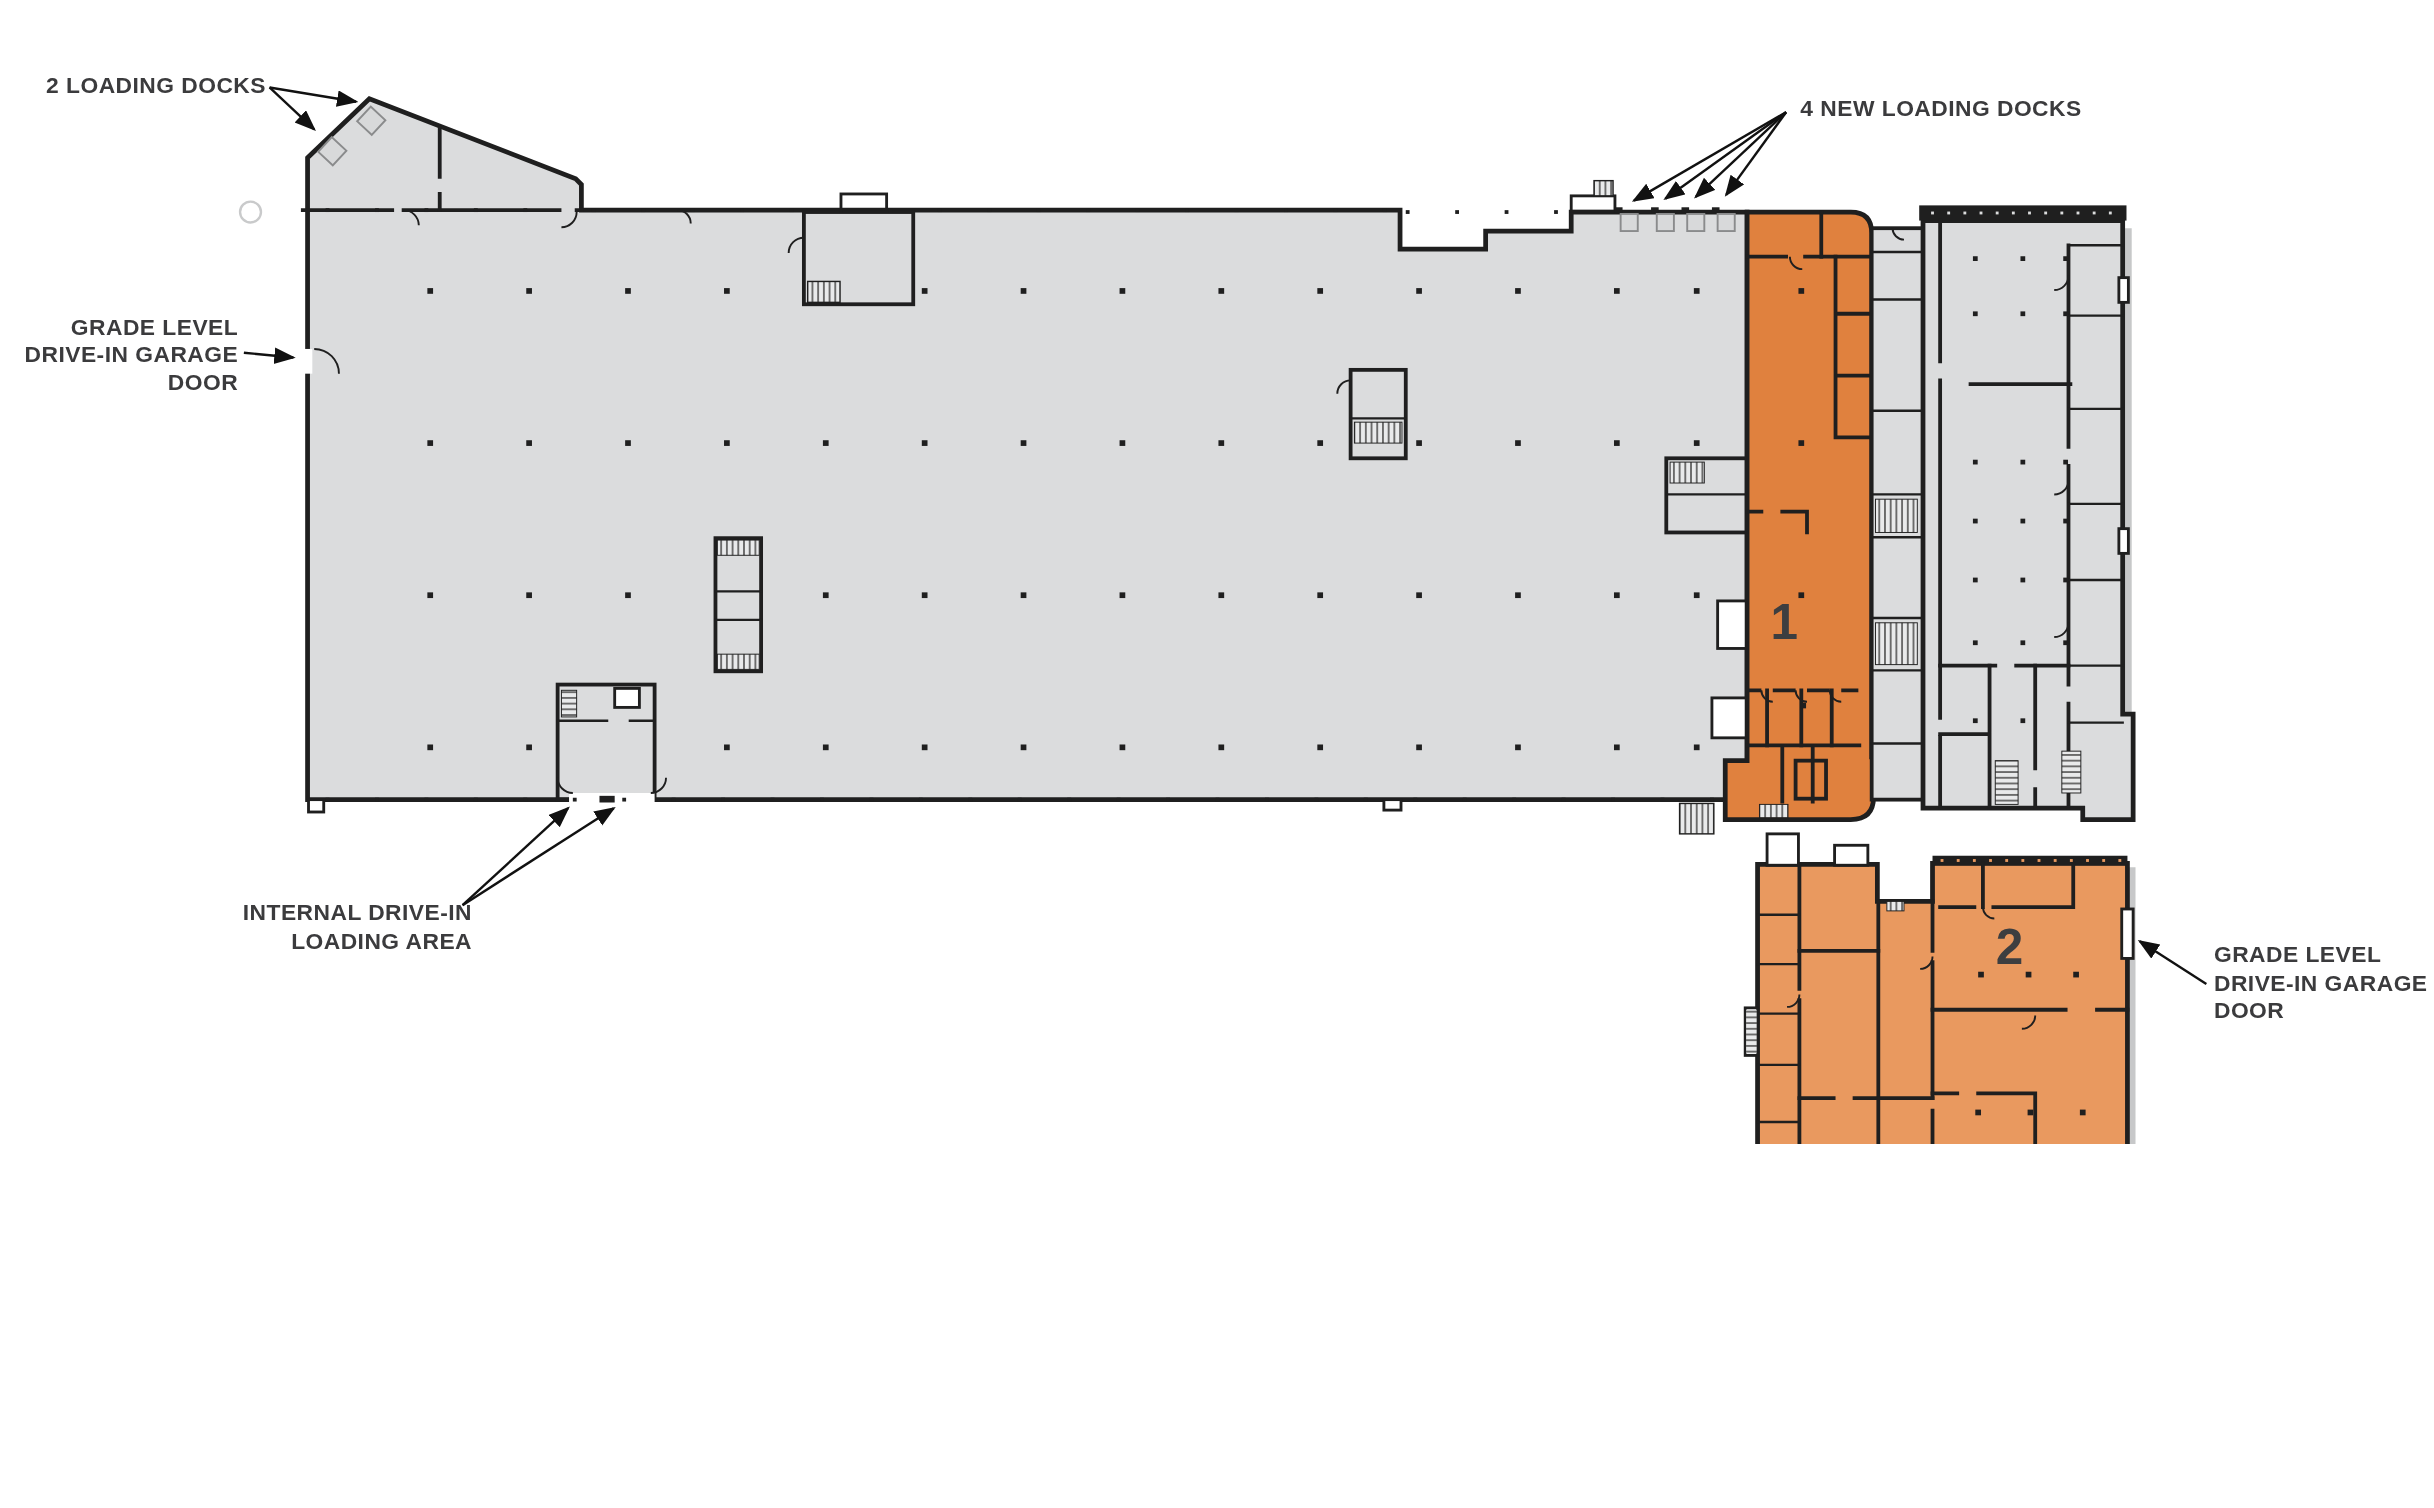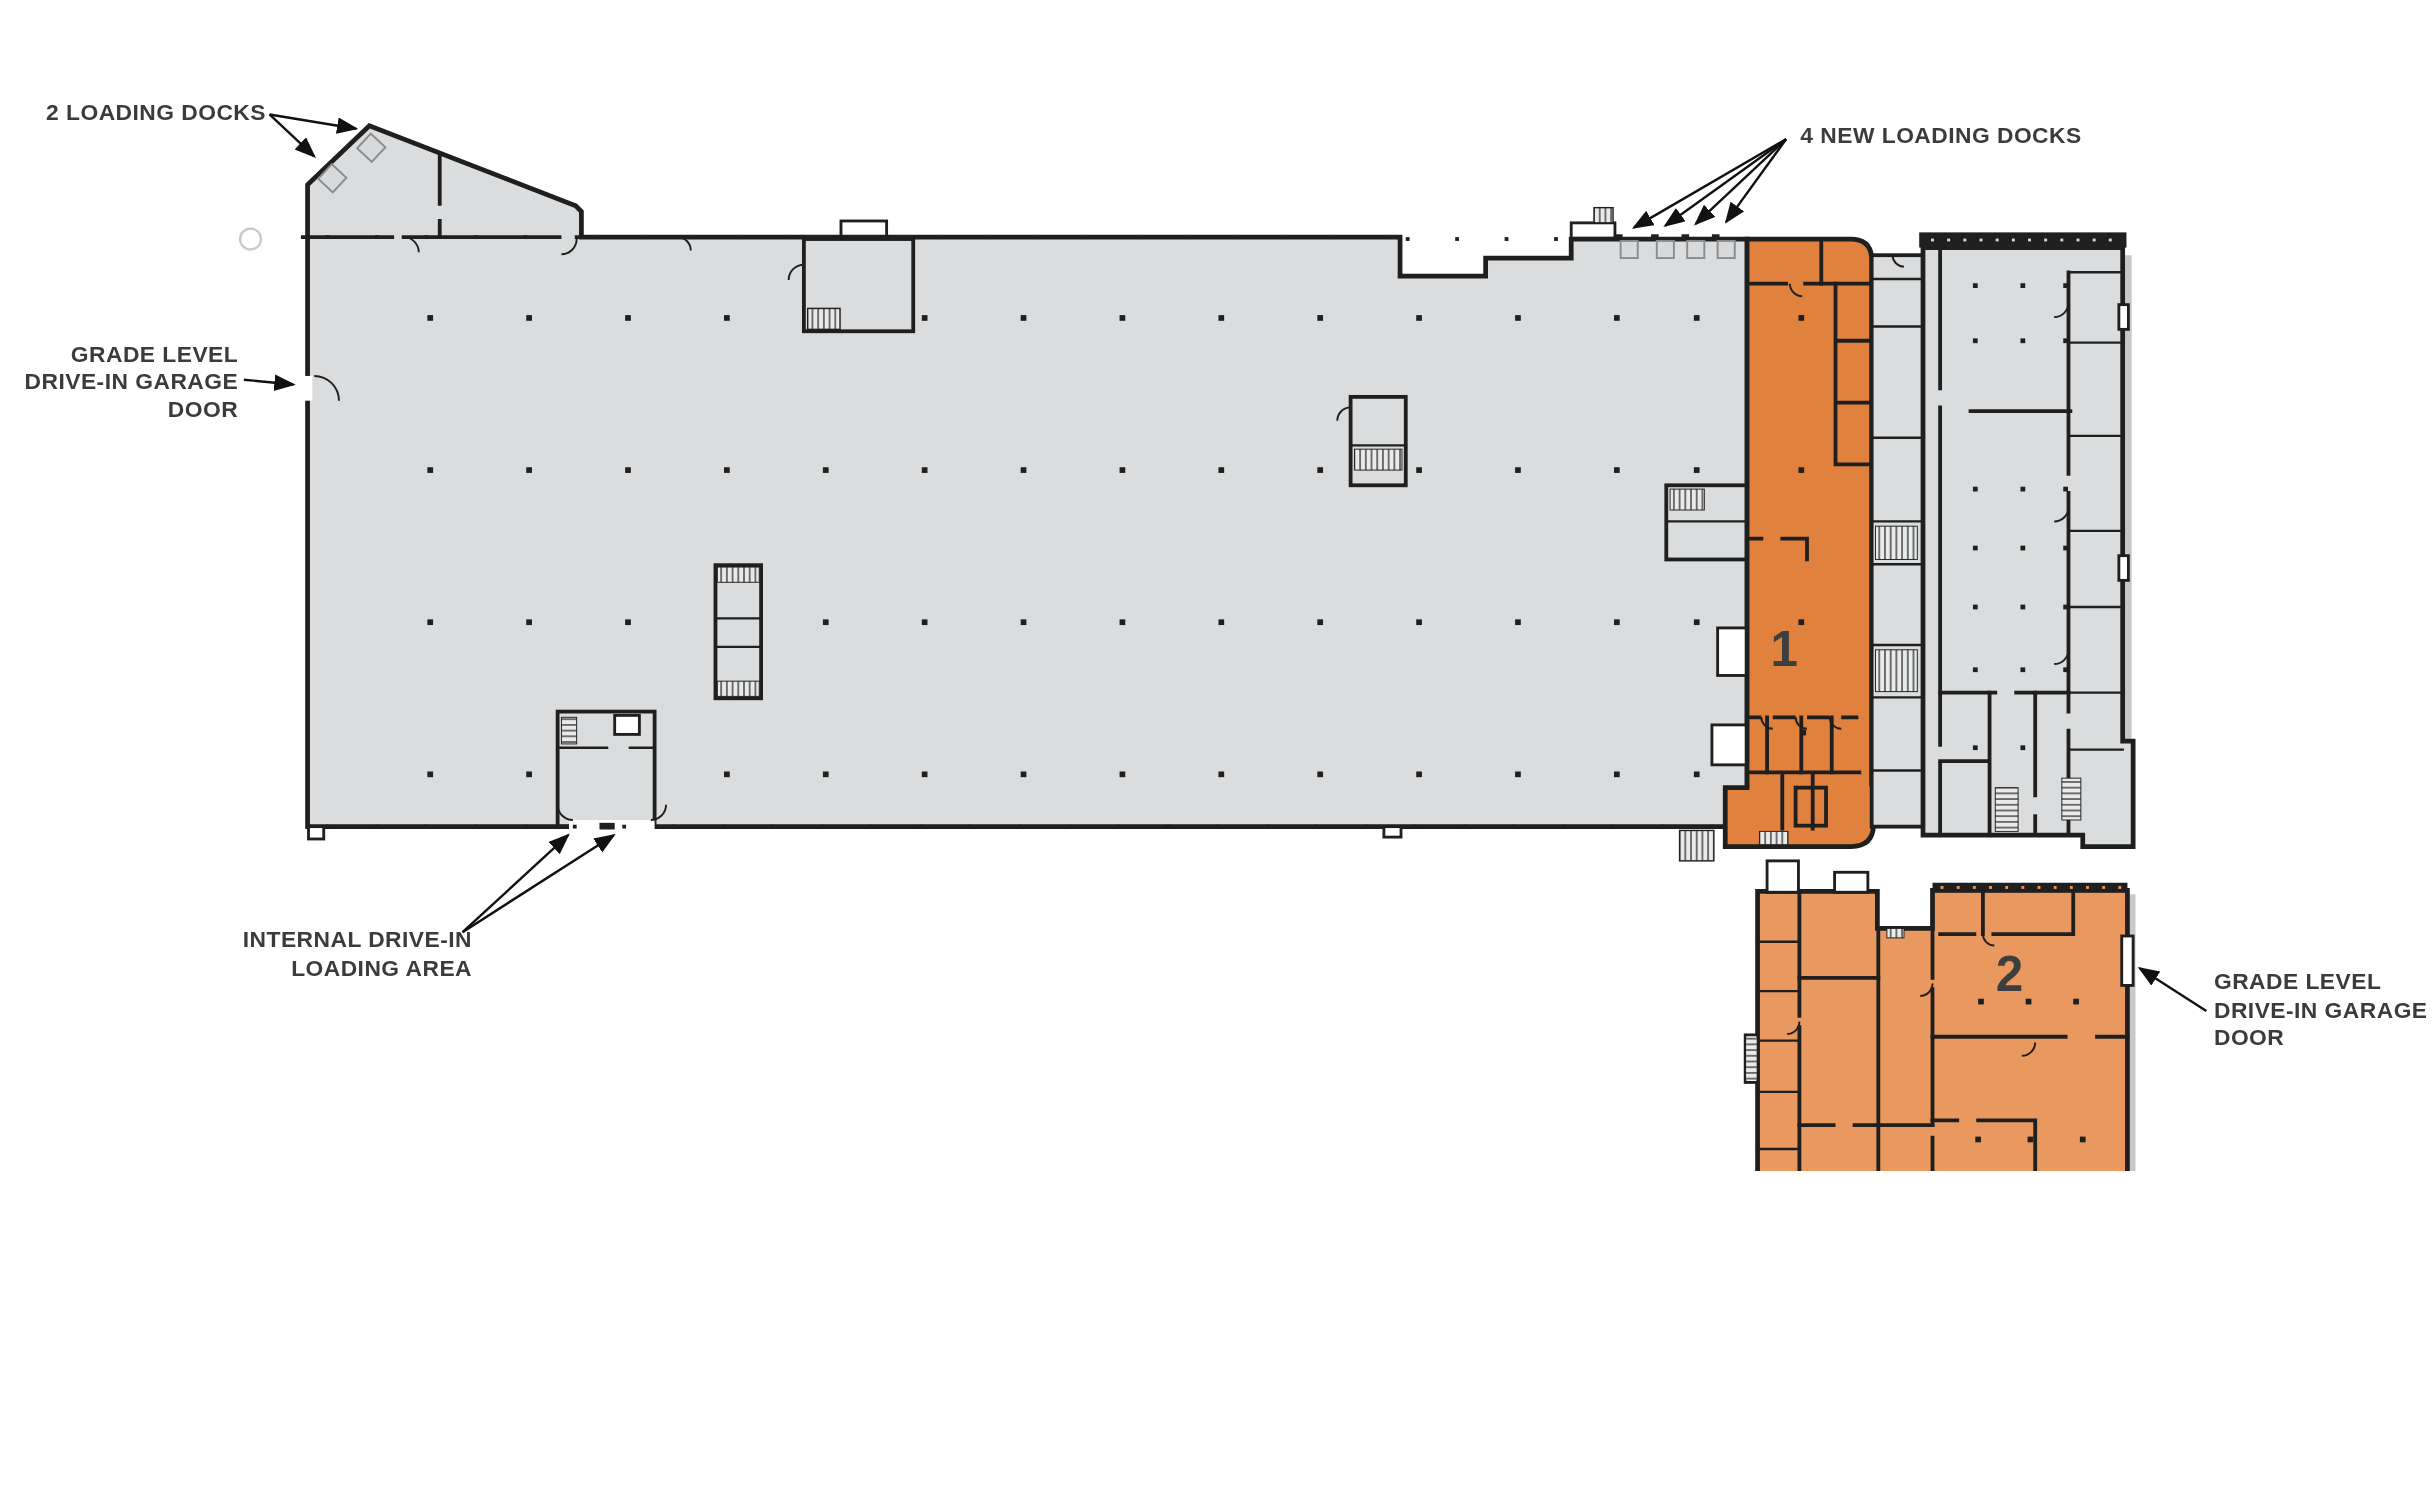--- a/index.html
+++ b/index.html
@@ -1,16 +1,16 @@
 <!DOCTYPE html>
 <html style="font-size:15px"><head>
 <meta charset="utf-8">
 <style>
   html,body{margin:0;padding:0;background:#ffffff;}
-  .stage{position:relative;width:2435px;height:1144px;background:#ffffff;overflow:hidden;margin-top:27px;}
+  .stage{position:relative;width:2435px;height:1144px;background:#ffffff;overflow:hidden;}
   svg{display:block;width:2435px;height:1508px;}
   .wall{fill:none;stroke:#1f1f1f;stroke-width:4;stroke-linecap:square;}
   .wall-thin{fill:none;stroke:#1f1f1f;stroke-width:2.5;stroke-linecap:square;}
   .outline{stroke:#1f1f1f;stroke-width:5;stroke-linejoin:miter;}
   .gray-fill{fill:#DBDCDD;}
   .white-box{fill:#ffffff;stroke:#1f1f1f;stroke-width:3;}
   .dock{fill:#D8D9DA;stroke:#8a8b8c;stroke-width:2;}
   .door{fill:none;stroke:#1f1f1f;stroke-width:2;}
   .leader{fill:none;stroke:#111111;stroke-width:2.5;}
   .shadow{stroke:#c7c8c9;stroke-width:7;fill:none;}

